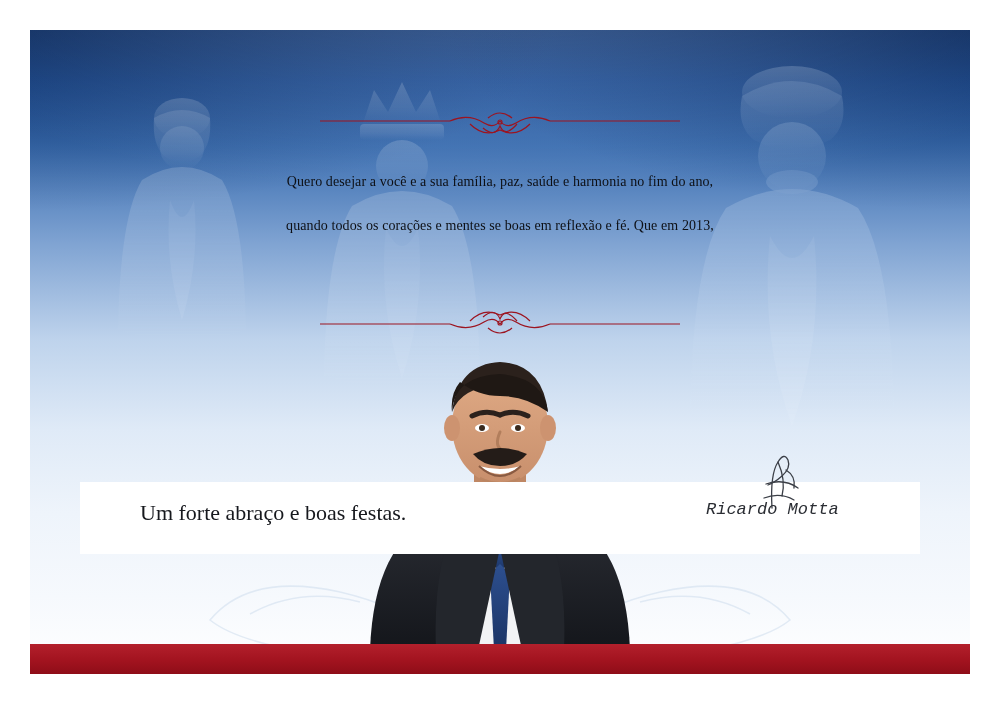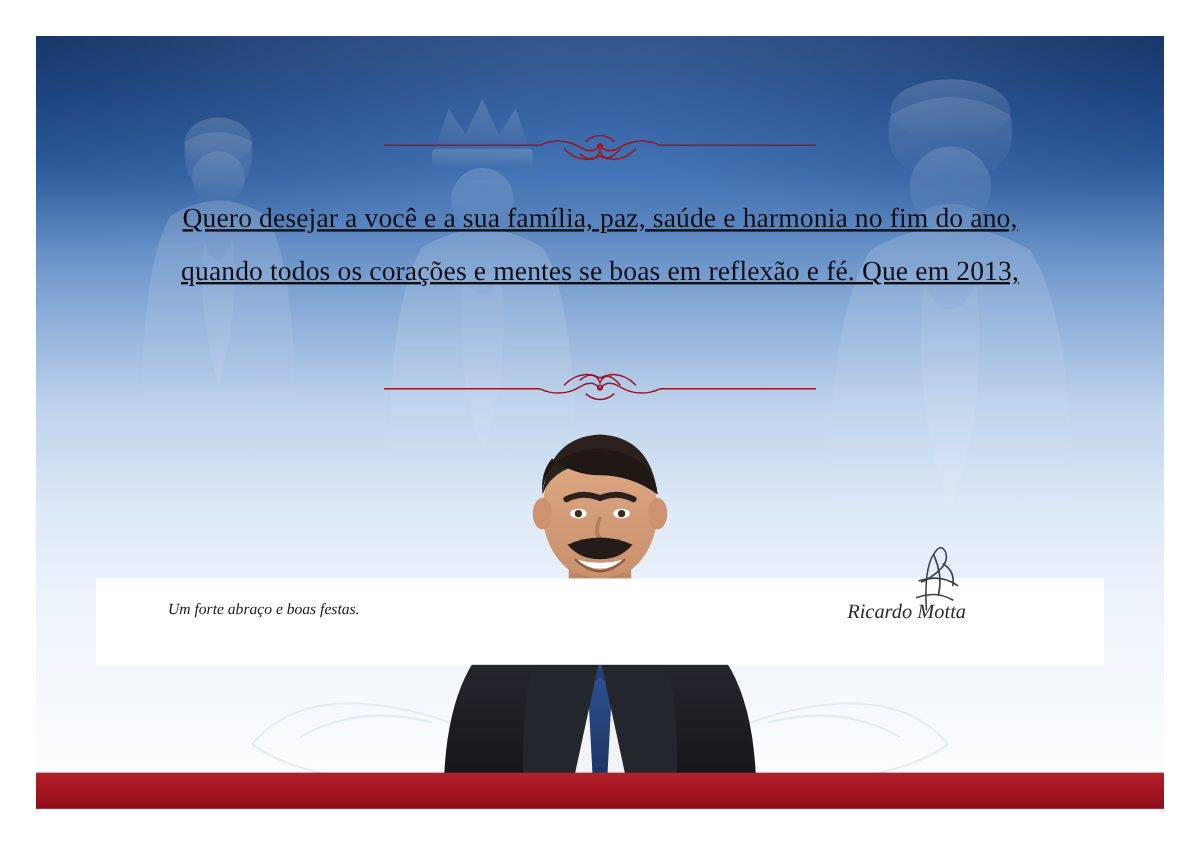--- a/index.html
+++ b/index.html
@@ -73,25 +73,24 @@
   .divider.bottom { top: 280px; }
 
   
   .message {
     position: absolute;
     left: 60px;
     top: 130px;
     width: 820px;
     text-align: center;
     color: #0d0f14;
-    font-size: 23px;
+    font-size: 14px;
     line-height: 44px;
     font-family: "Liberation Serif", serif;
     letter-spacing: 0.1px;
-    text-decoration: underline;
   }
   .message .line { display: block; white-space: nowrap; }
 
   
   .portrait {
     position: absolute;
     left: 50%;
     transform: translateX(-50%);
     bottom: 24px;
     width: 320px;
@@ -106,34 +105,33 @@
     top: 452px;
     width: 840px;
     height: 72px;
     background: #ffffff;
     box-shadow: 0 0 0 0 rgba(0,0,0,0);
   }
   .band-left {
     position: absolute;
     left: 110px;
     top: 470px;
-    font-style: italic;
-    font-size: 13px;
+    font-size: 22px;
     color: #16181d;
     font-family: "Liberation Serif", serif;
     text-align: right;
   }
   .band-right {
     position: absolute;
     left: 676px;
     top: 470px;
     font-style: italic;
     font-size: 17px;
     color: #2a2d33;
-    font-family: Liberation Serif, serif;
+    font-family: Liberation Mono, monospace;
   }
   .sig-mark {
     position: absolute;
     left: 716px;
     top: 420px;
     width: 60px;
     height: 62px;
   }
 
   

